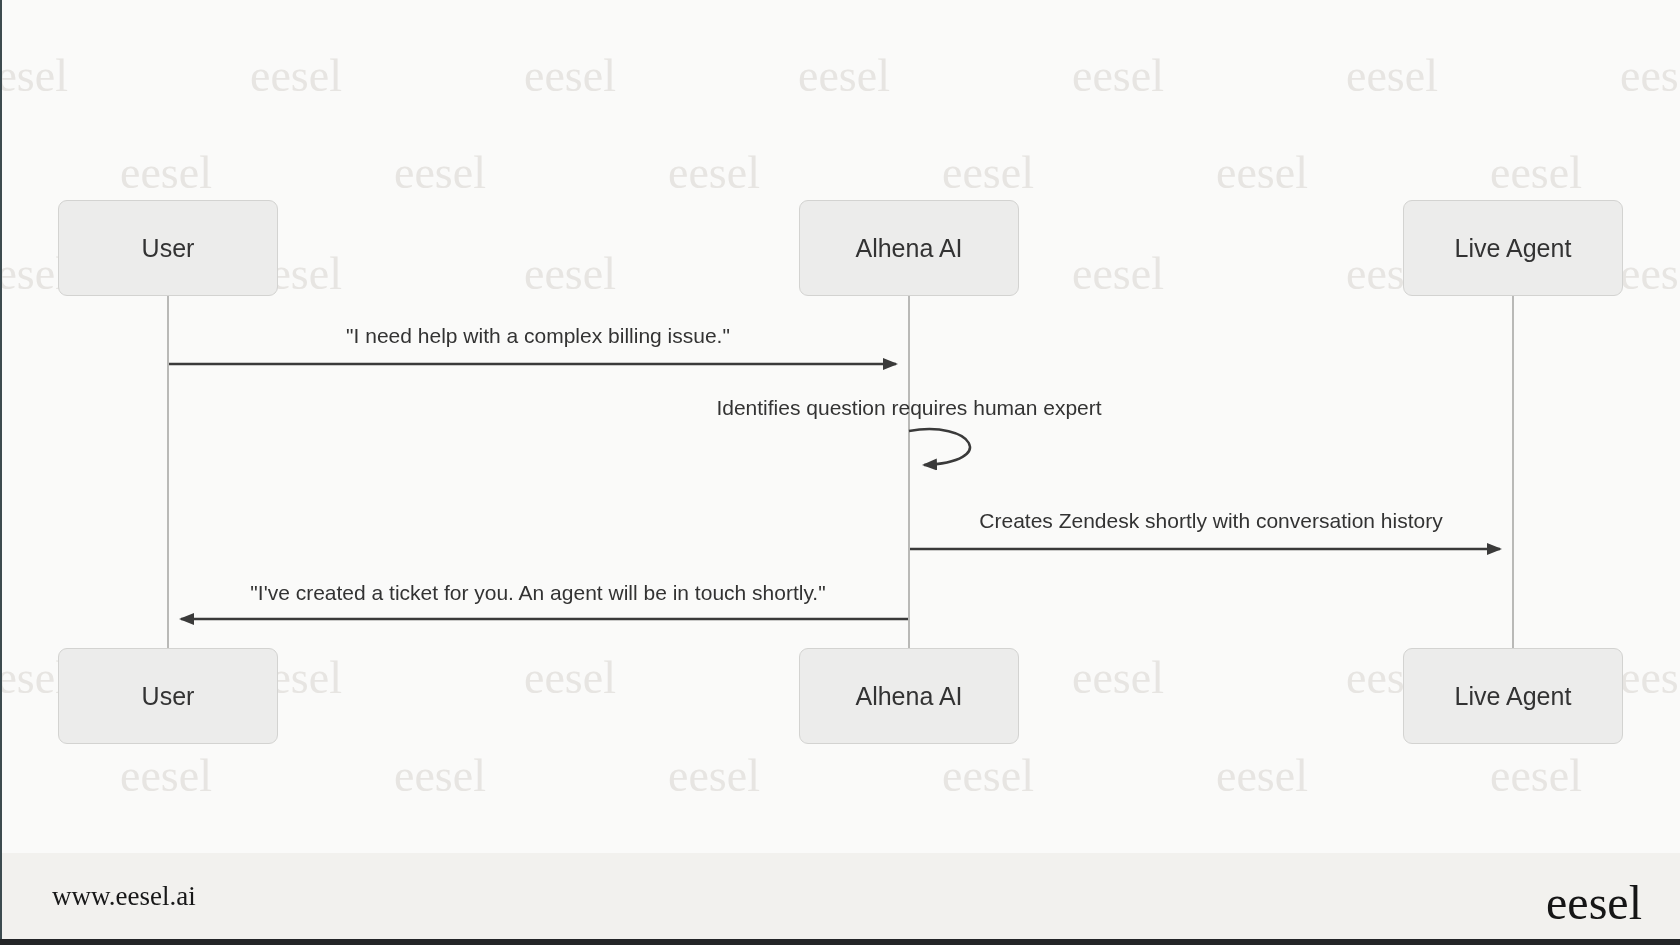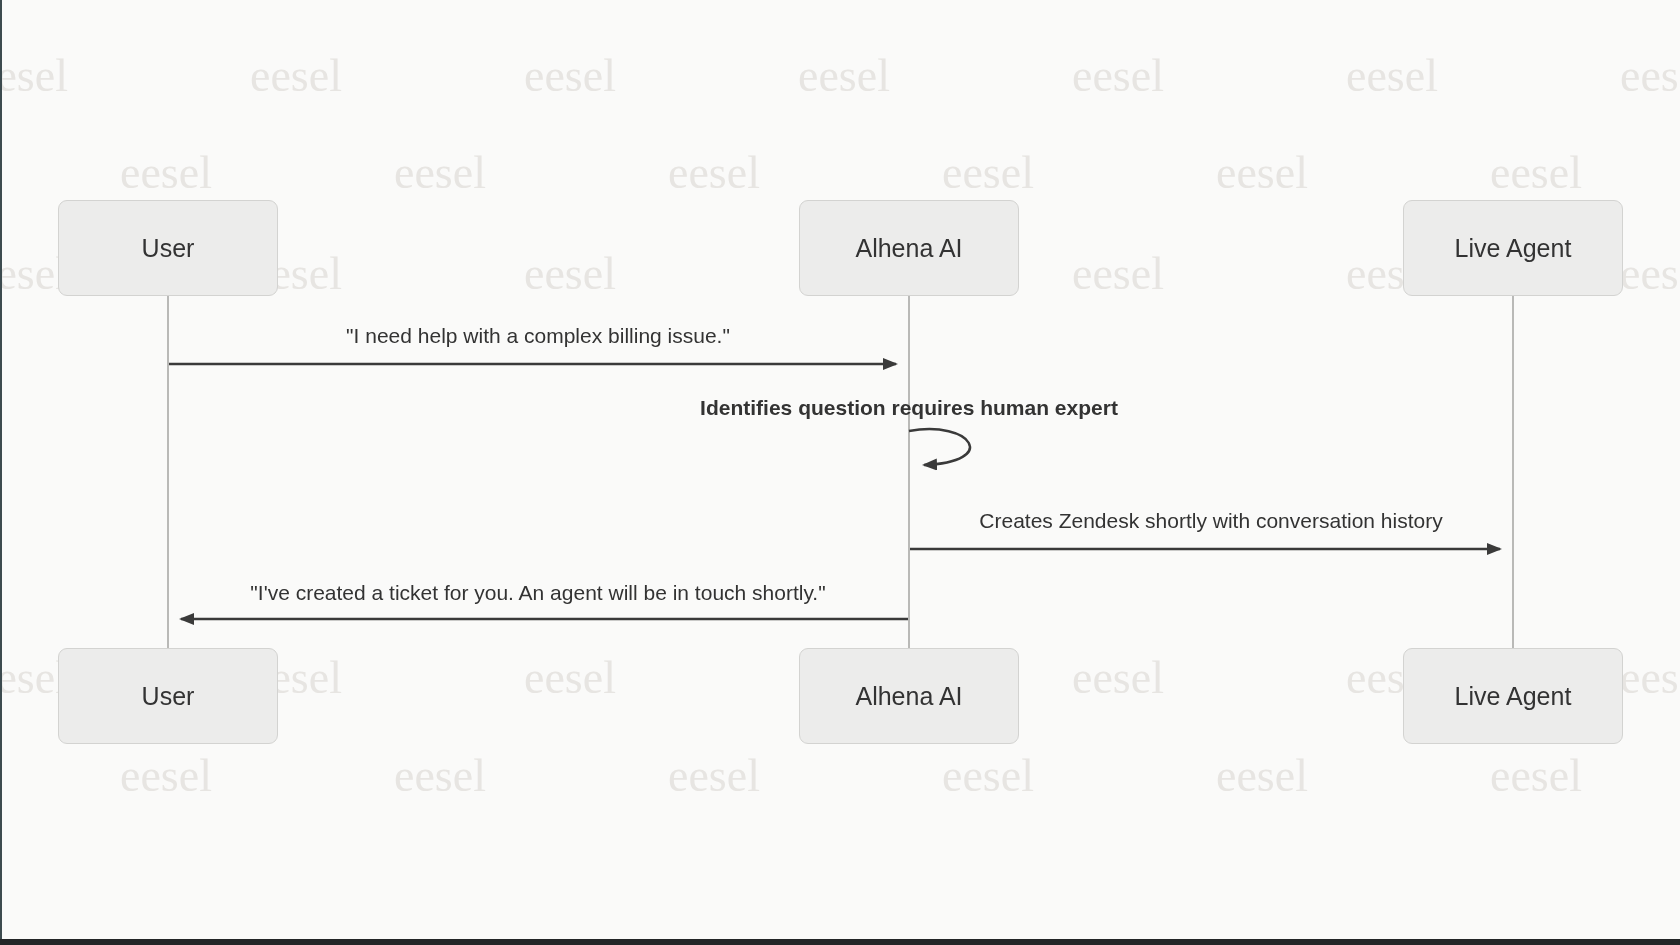--- a/index.html
+++ b/index.html
@@ -121,21 +121,25 @@
 
   <div class="actor-box" style="left:58px;top:200px;">User</div>
   <div class="actor-box" style="left:799px;top:200px;">Alhena AI</div>
   <div class="actor-box" style="left:1403px;top:200px;">Live Agent</div>
 
   <div class="actor-box" style="left:58px;top:648px;">User</div>
   <div class="actor-box" style="left:799px;top:648px;">Alhena AI</div>
   <div class="actor-box" style="left:1403px;top:648px;">Live Agent</div>
 
   <div class="msg-label" style="left:538px;top:323px;">"I need help with a complex billing issue."</div>
-  <div class="msg-label" style="left:909px;top:395px;font-weight:bold;">Identifies question requires human expert</div>
+  <div class="msg-label" style="left:909px;top:395px;">Identifies question requires human expert</div>
   <div class="msg-label" style="left:1211px;top:508px;">Creates Zendesk shortly with conversation history</div>
   <div class="msg-label" style="left:538px;top:580px;">"I've created a ticket for you. An agent will be in touch shortly."</div>
 
+  <div class="footer">
+    <div class="footer-url">www.eesel.ai</div>
+    <div class="footer-logo">eesel</div>
+  </div>
 
   <div class="left-border"></div>
   <div class="bottom-bar"></div>
 
 </div>
 
 </body></html>

